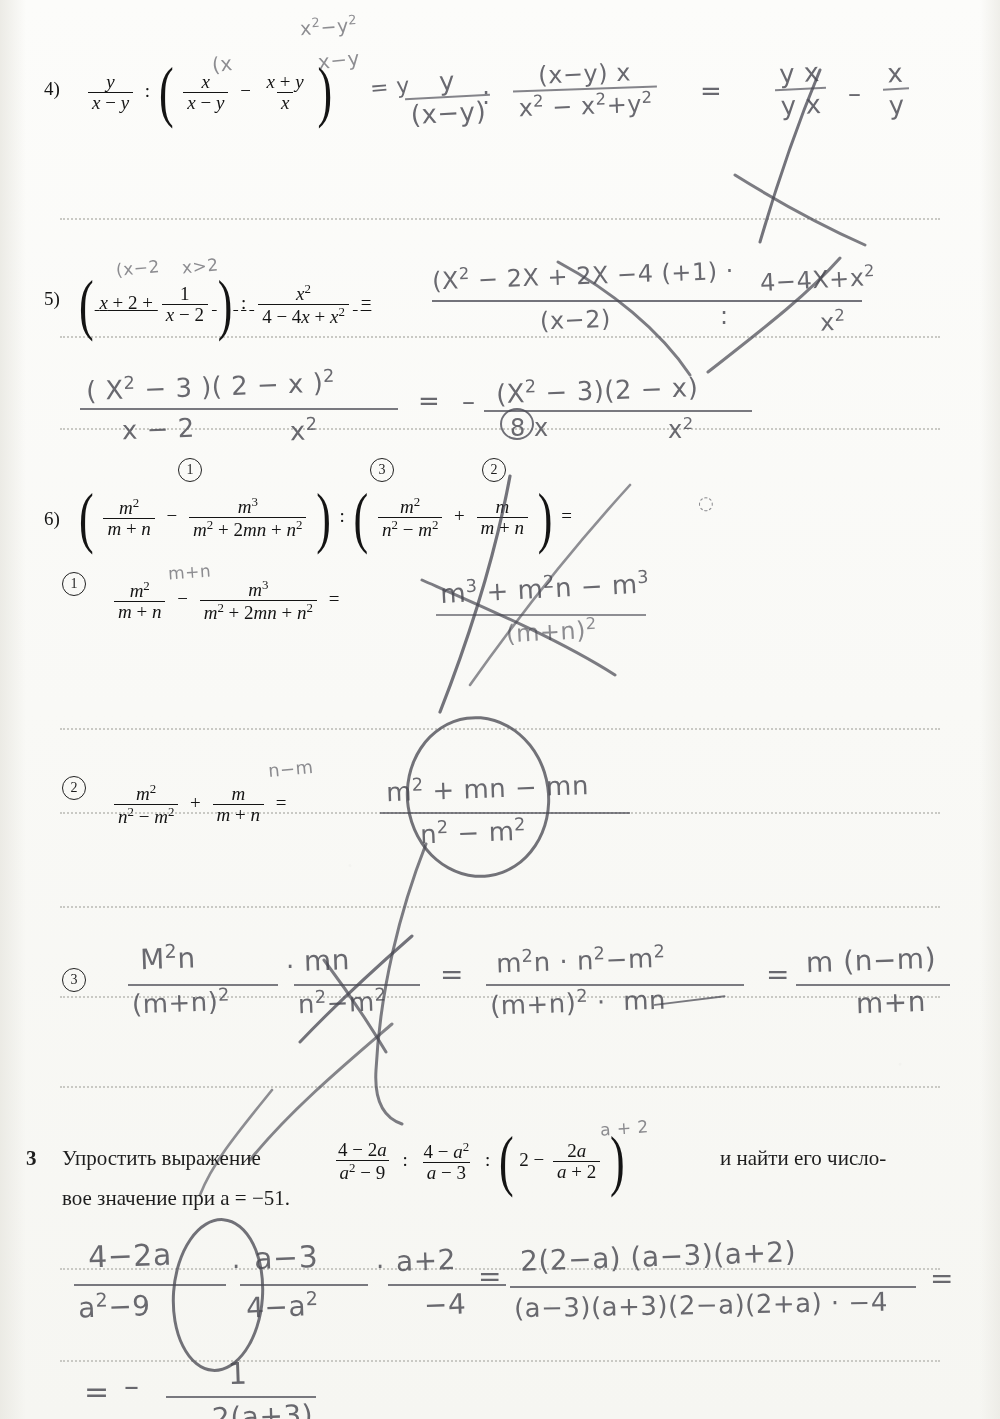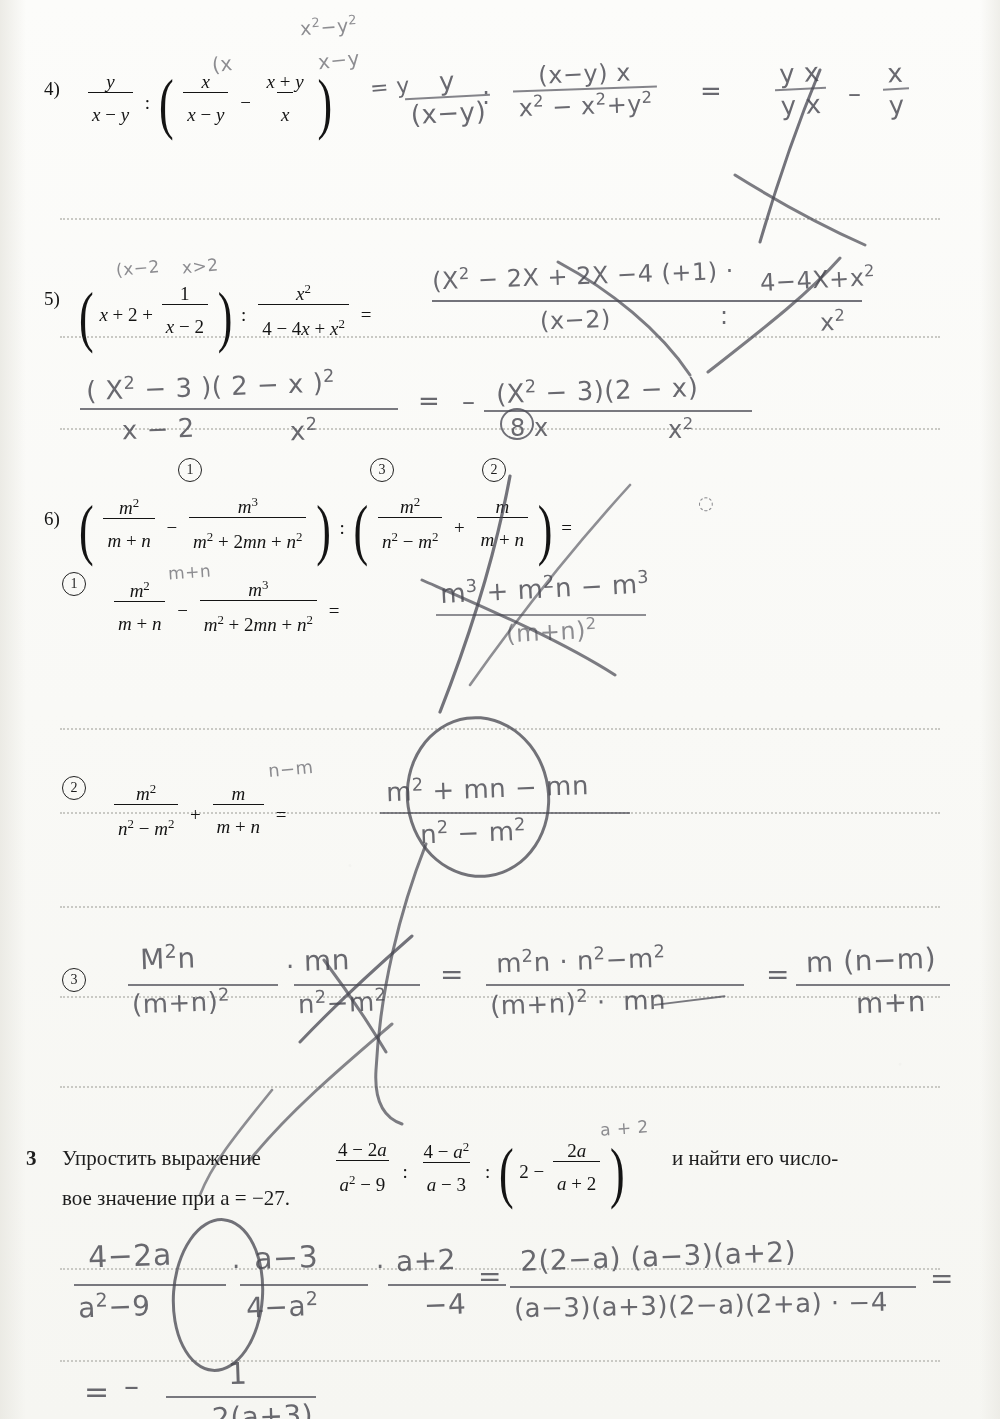--- a/index.html
+++ b/index.html
@@ -47,21 +47,21 @@
   .printed{
     font-family:"Liberation Serif", serif;
     color:#141414;
     font-size:19px;
   }
   .frac{
     display:inline-flex;flex-direction:column;align-items:center;
     vertical-align:middle;margin:0 4px;
   }
   .frac .top{padding:0 4px;line-height:1.05;}
-  .frac .bot{padding:12px 4px;line-height:1.05;border-top:1.4px solid #141414;}
+  .frac .bot{padding:0 4px;line-height:1.05;border-top:1.4px solid #141414;}
   .paren{
     display:inline-block;font-size:34px;line-height:0.6;
     vertical-align:middle;font-family:"Liberation Serif",serif;
     transform:scaleY(1.5);padding:0 1px;
   }
   .paren.big{font-size:44px;transform:scaleY(1.55);}
   i.v{font-style:italic;}
   sup{font-size:.68em;}
   .op{margin:0 3px;}
   .circnum{
@@ -171,21 +171,21 @@
       <span class="bot">y</span>
     </span>
 </div>
 
 <svg class="pen" style="left:700px;top:60px;width:200px;height:190px" viewBox="0 0 200 190">
   <path d="M120 10 C 95 70, 78 120, 60 182" stroke="rgba(70,70,80,.75)" stroke-width="3" fill="none" stroke-linecap="round"></path>
   <path d="M35 115 C 75 140, 120 165, 165 185" stroke="rgba(70,70,80,.7)" stroke-width="3" fill="none" stroke-linecap="round"></path>
 </svg>
 
 <div class="blk printed" style="left:44px;top:288px;">5)</div>
-<div class="blk printed" style="left:78px;top:282px;">
+<div class="blk printed" style="left:78px;top:282px;text-decoration:underline;">
   <span class="paren big">(</span>
   <i class="v">x</i> + 2 +
   <span class="frac">
       <span class="top">1</span>
       <span class="bot"><i class="v">x</i> − 2</span>
     </span>
   <span class="paren big">)</span>
   <span class="op">:</span>
   <span class="frac">
       <span class="top"><i class="v">x</i><sup>2</sup></span>
@@ -360,22 +360,22 @@
   2 −
   <span class="frac">
       <span class="top">2<i class="v">a</i></span>
       <span class="bot"><i class="v">a</i> + 2</span>
     </span>
   <span class="paren big">)</span>
 </div>
 
 <div class="blk hw lite" style="left:600px;top:1118px;font-size:17px;transform:rotate(-4deg);">a + 2</div>
 
-<div class="blk task-text" style="left:672px;top:1146px;">и найти его число-</div>
-<div class="blk task-text" style="left:62px;top:1186px;">вое значение при a = −27.</div>
+<div class="blk task-text" style="left:720px;top:1146px;">и найти его число-</div>
+<div class="blk task-text" style="left:62px;top:1186px;">вое значение при a = −51.</div>
 
 <div class="blk hw" style="left:88px;top:1238px;font-size:30px;transform:rotate(-2deg);">4−2a</div>
 <div class="blk" style="left:74px;top:1284px;width:152px;height:2px;background:rgba(70,70,80,.72);"></div>
 <div class="blk hw" style="left:78px;top:1288px;font-size:28px;transform:rotate(-2deg);">a<sup>2</sup>−9</div>
 
 <div class="blk hw" style="left:232px;top:1252px;font-size:26px;">·</div>
 <div class="blk hw" style="left:254px;top:1240px;font-size:30px;transform:rotate(-2deg);">a−3</div>
 <div class="blk" style="left:240px;top:1284px;width:128px;height:2px;background:rgba(70,70,80,.72);"></div>
 <div class="blk hw" style="left:246px;top:1288px;font-size:28px;transform:rotate(-2deg);">4−a<sup>2</sup></div>
 

